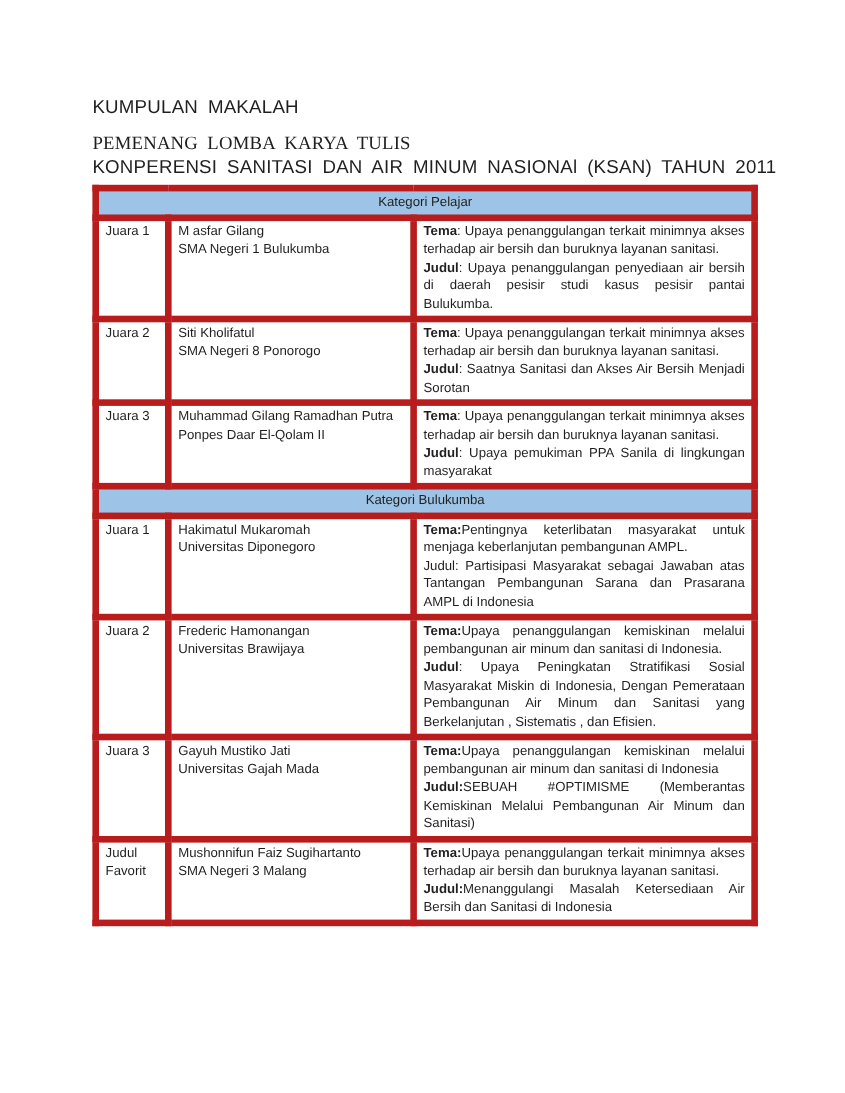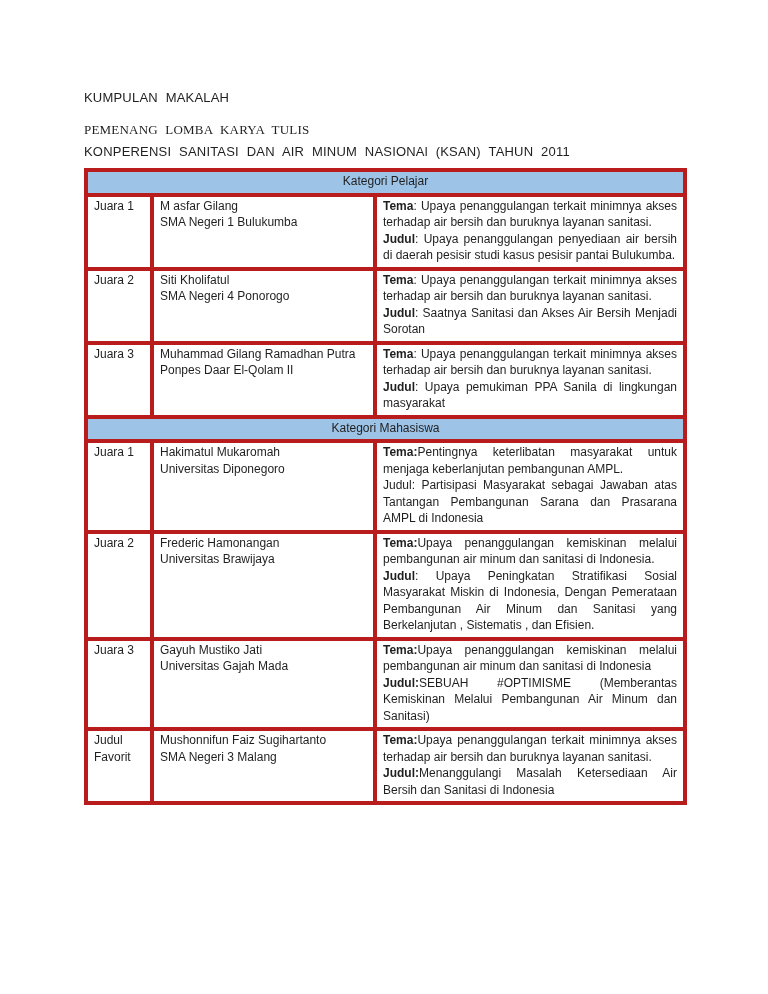--- a/index.html
+++ b/index.html
@@ -12,37 +12,37 @@
     width: 768px;
     height: 994px;
     background: #ffffff;
     box-sizing: border-box;
     padding: 90px 85px 0 84px;
     font-family: "Liberation Sans", sans-serif;
     color: #1f1f1f;
     overflow: hidden;
   }
   .doc-header .h-line {
-    font-size: 13px;
+    font-size: 17px;
     line-height: 16px;
     word-spacing: 4px;
     letter-spacing: 0.2px;
     white-space: nowrap;
   }
   .doc-header .h1 { margin-bottom: 16px; }
   .doc-header .h2 { margin-bottom: 6px; font-family: Liberation Serif, serif; }
   .doc-header .h3 { margin-bottom: 8px; }
 
   table.winners {
     border-collapse: collapse;
     width: 599px;
     table-layout: fixed;
   }
   table.winners td {
-    border: 4px solid #b91c1c;
+    border: 6px solid #b91c1c;
     vertical-align: top;
     font-size: 12px;
     line-height: 16.5px;
     padding: 1px 6px 3px 6px;
     box-sizing: border-box;
   }
   td.section-header {
     background: #9dc3e6;
     text-align: center;
     font-size: 12.5px;
@@ -85,40 +85,40 @@
           </td>
           <td class="detail">
             <div class="detail-para"><b>Tema</b>: Upaya penanggulangan terkait minimnya akses terhadap air bersih dan buruknya layanan sanitasi.</div>
             <div class="detail-para"><b>Judul</b>: Upaya penanggulangan penyediaan air bersih di daerah pesisir studi kasus pesisir pantai Bulukumba.</div>
           </td>
         </tr>
         <tr>
           <td class="rank">Juara 2</td>
           <td class="who">
             <div>Siti Kholifatul</div>
-            <div>SMA Negeri 4 Ponorogo</div>
+            <div>SMA Negeri 8 Ponorogo</div>
           </td>
           <td class="detail">
             <div class="detail-para"><b>Tema</b>: Upaya penanggulangan terkait minimnya akses terhadap air bersih dan buruknya layanan sanitasi.</div>
             <div class="detail-para"><b>Judul</b>: Saatnya Sanitasi dan Akses Air Bersih Menjadi Sorotan</div>
           </td>
         </tr>
         <tr>
           <td class="rank">Juara 3</td>
           <td class="who">
             <div>Muhammad Gilang Ramadhan Putra</div>
             <div>Ponpes Daar El-Qolam II</div>
           </td>
           <td class="detail">
             <div class="detail-para"><b>Tema</b>: Upaya penanggulangan terkait minimnya akses terhadap air bersih dan buruknya layanan sanitasi.</div>
             <div class="detail-para"><b>Judul</b>: Upaya pemukiman PPA Sanila di lingkungan masyarakat</div>
           </td>
         </tr>
         <tr>
-          <td class="section-header" colspan="3">Kategori Mahasiswa</td>
+          <td class="section-header" colspan="3">Kategori Bulukumba</td>
         </tr>
         <tr>
           <td class="rank">Juara 1</td>
           <td class="who">
             <div>Hakimatul Mukaromah</div>
             <div>Universitas Diponegoro</div>
           </td>
           <td class="detail">
             <div class="detail-para"><b>Tema:</b>Pentingnya keterlibatan masyarakat untuk menjaga keberlanjutan pembangunan AMPL.</div>
             <div class="detail-para">Judul: Partisipasi Masyarakat sebagai Jawaban atas Tantangan Pembangunan Sarana dan Prasarana AMPL di Indonesia</div>

